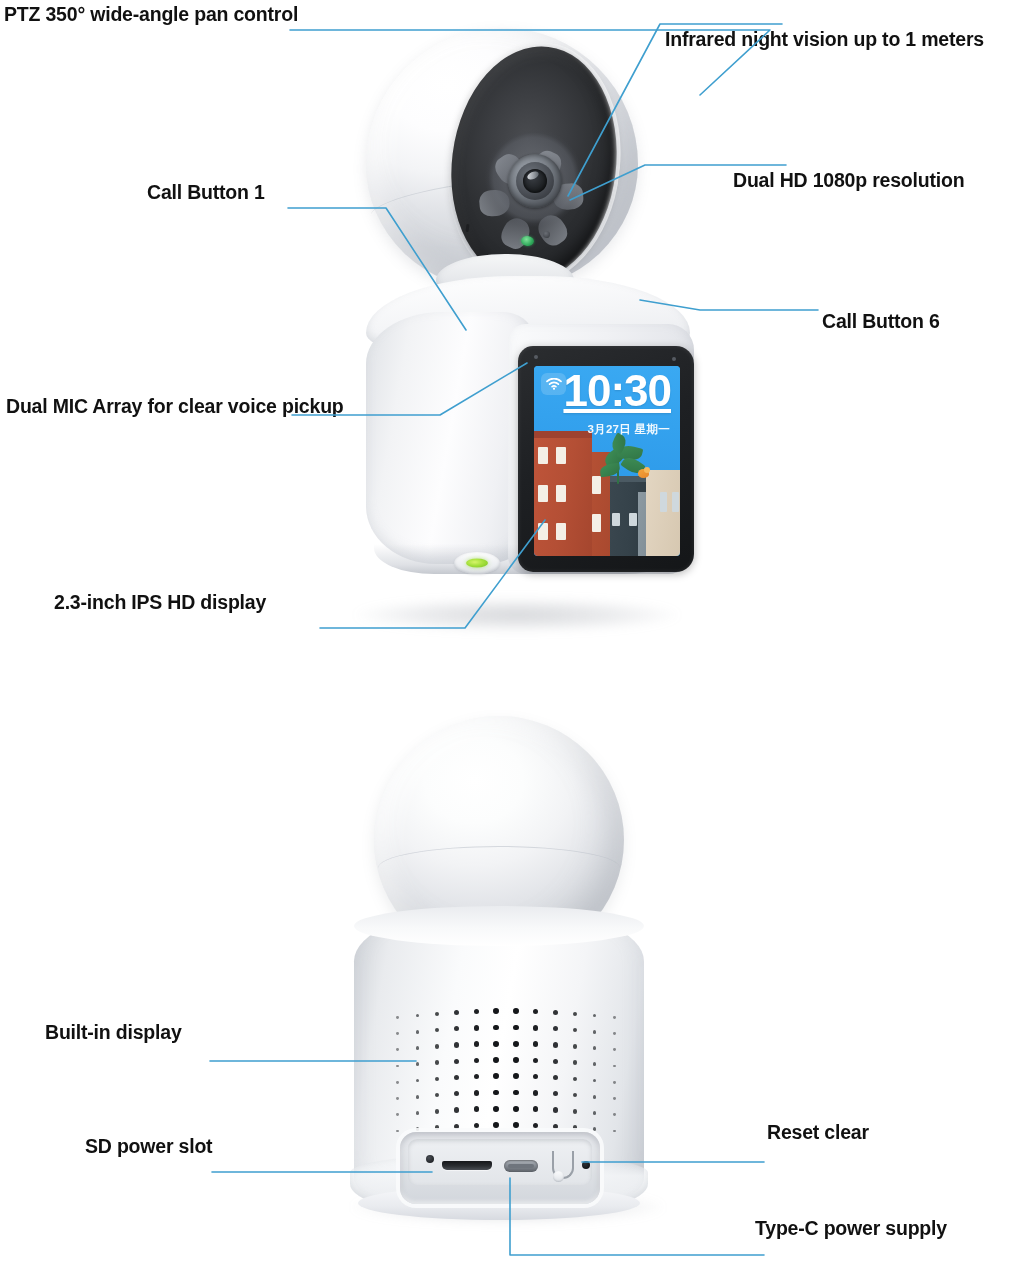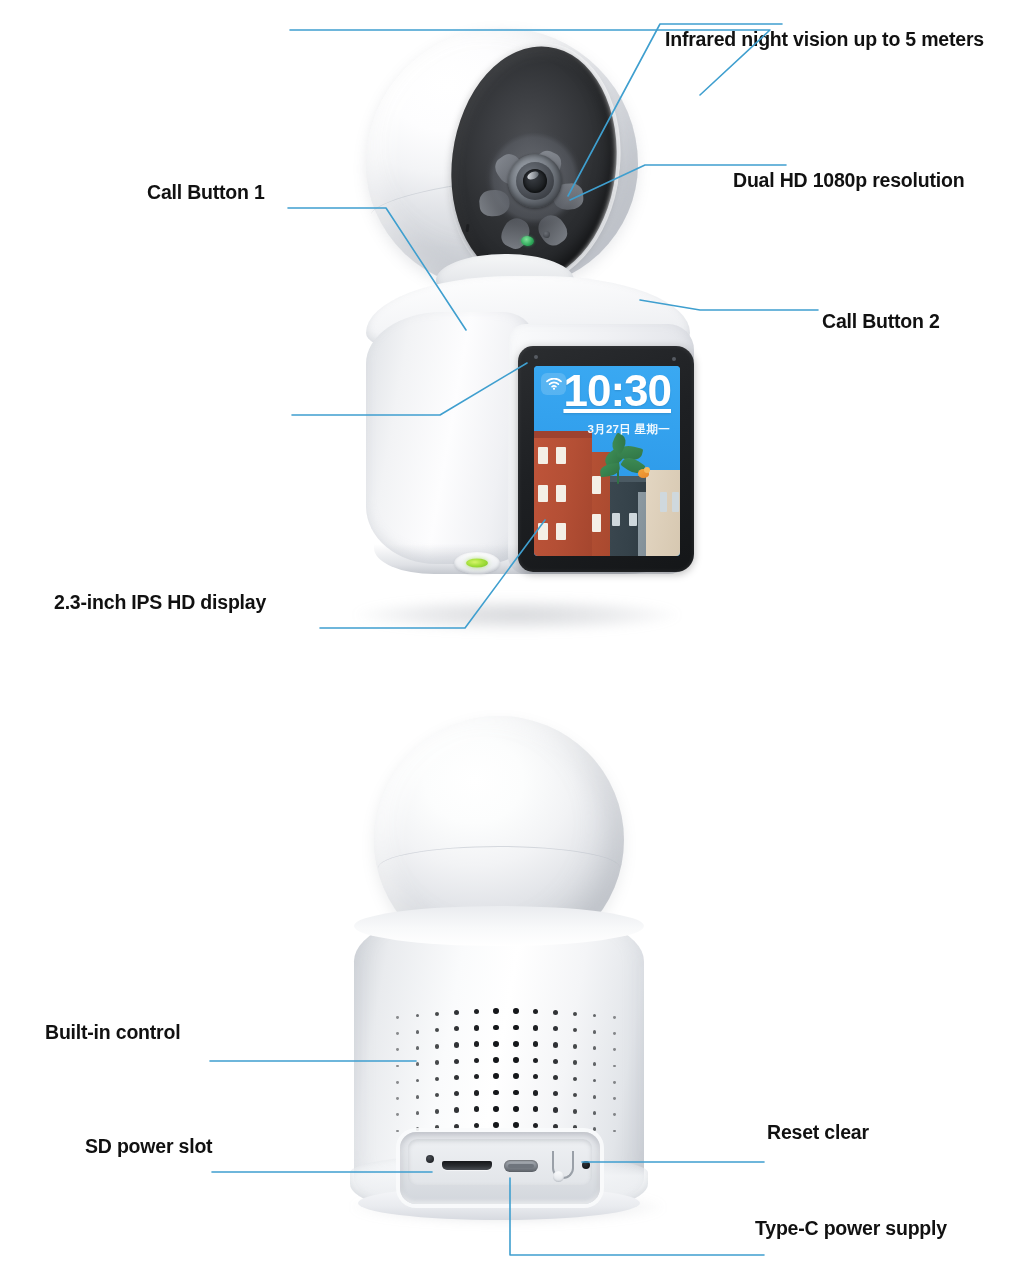--- a/index.html
+++ b/index.html
@@ -800,23 +800,25 @@
         <path d="M640 300 L700 310 L818 310" stroke="#3f9fcf" stroke-width="1.6" fill="none" stroke-linejoin="round" stroke-linecap="round"></path>
         <path d="M292 415 L440 415 L527 363" stroke="#3f9fcf" stroke-width="1.6" fill="none" stroke-linejoin="round" stroke-linecap="round"></path>
         <path d="M320 628 L465 628 L545 520" stroke="#3f9fcf" stroke-width="1.6" fill="none" stroke-linejoin="round" stroke-linecap="round"></path>
         <path d="M210 1061 L416 1061" stroke="#3f9fcf" stroke-width="1.6" fill="none" stroke-linejoin="round" stroke-linecap="round"></path>
         <path d="M212 1172 L432 1172" stroke="#3f9fcf" stroke-width="1.6" fill="none" stroke-linejoin="round" stroke-linecap="round"></path>
         <path d="M582 1162 L764 1162" stroke="#3f9fcf" stroke-width="1.6" fill="none" stroke-linejoin="round" stroke-linecap="round"></path>
         <path d="M510 1178 L510 1255 L764 1255" stroke="#3f9fcf" stroke-width="1.6" fill="none" stroke-linejoin="round" stroke-linecap="round"></path>
       </g>
   </svg>
 
-  <div class="label" style="left:665px; top:29px;">Infrared night vision up to 5 meters</div>
+  <div class="label" style="left:4px;   top:4px;">PTZ 350° wide-angle pan control</div>
+  <div class="label" style="left:665px; top:29px;">Infrared night vision up to 1 meters</div>
   <div class="label" style="left:147px; top:182px;">Call Button 1</div>
   <div class="label" style="left:733px; top:170px;">Dual HD 1080p resolution</div>
-  <div class="label" style="left:822px; top:311px;">Call Button 2</div>
+  <div class="label" style="left:822px; top:311px;">Call Button 6</div>
+  <div class="label" style="left:6px;   top:396px;">Dual MIC Array for clear voice pickup</div>
   <div class="label" style="left:54px;  top:592px;">2.3-inch IPS HD display</div>
-  <div class="label" style="left:45px;  top:1022px;">Built-in control</div>
+  <div class="label" style="left:45px;  top:1022px;">Built-in display</div>
   <div class="label" style="left:85px;  top:1136px;">SD power slot</div>
   <div class="label" style="left:767px; top:1122px;">Reset clear</div>
   <div class="label" style="left:755px; top:1218px;">Type-C power supply</div>
 
 </div>
 
 </body></html>

